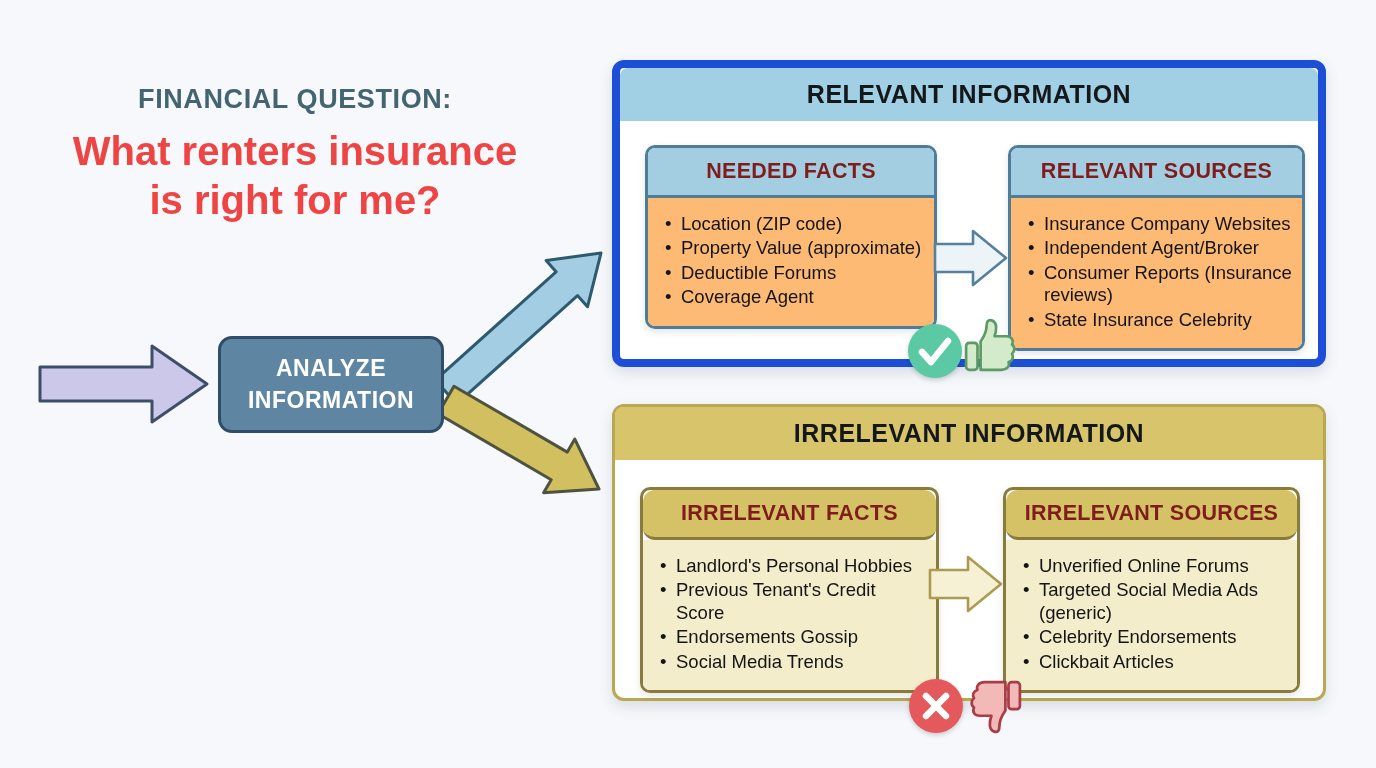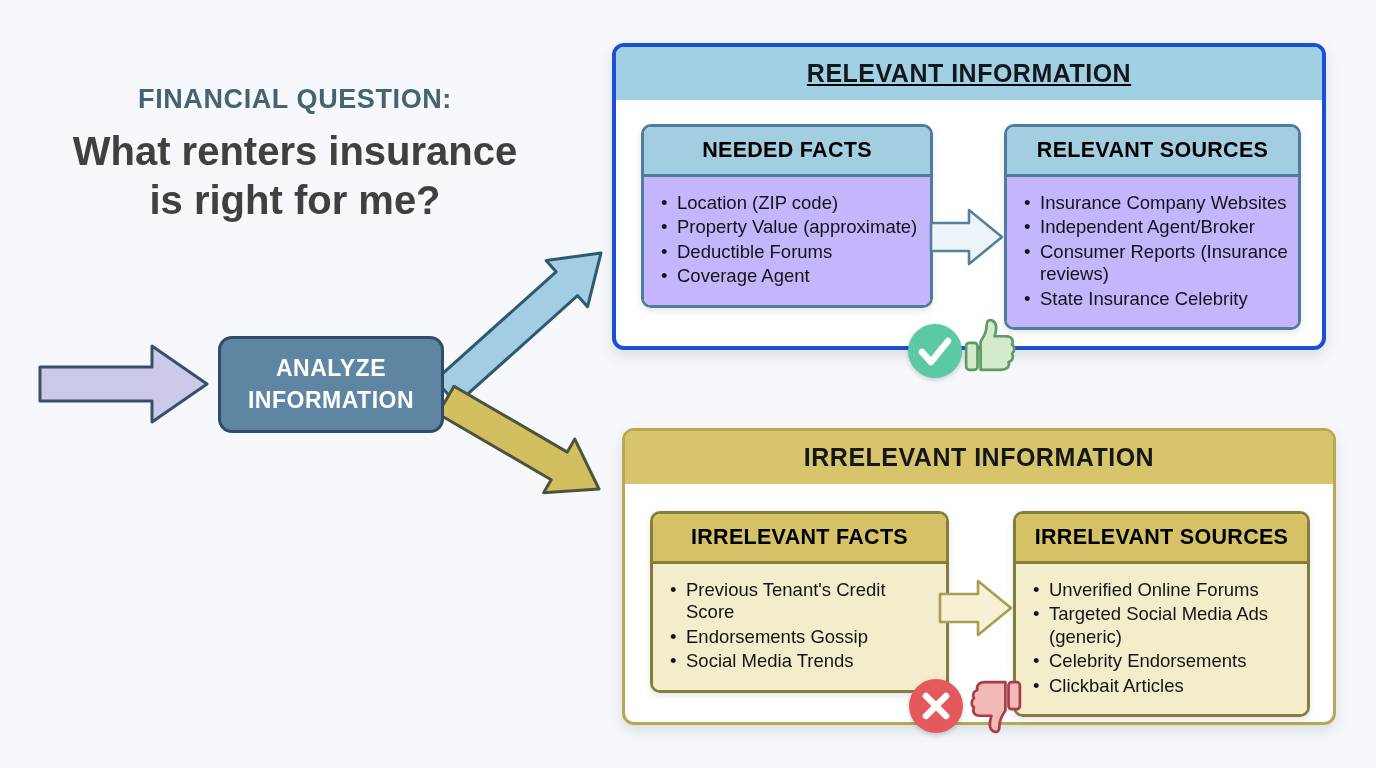--- a/index.html
+++ b/index.html
@@ -2,53 +2,53 @@
 <html><head>
 <meta charset="utf-8">
 <style>
   html,body { margin:0; padding:0; }
   body { background:#f6f8fb; font-family:"Liberation Sans", sans-serif; }
   .stage { position:relative; width:1368px; height:768px; background:#f6f8fb; overflow:hidden; }
 
   
   .question-block { position:absolute; left:55px; top:84px; width:480px; text-align:center; z-index:3; }
   .q-label { font-size:27px; font-weight:bold; color:#44656f; letter-spacing:0.6px; margin-bottom:12px; }
-  .q-text { margin:0; font-size:40px; font-weight:bold; color:#404040; line-height:1.22; }
+  .q-text { margin:0; font-size:40px; font-weight:bold; color:#ef4444; line-height:1.22; }
 
   
   .analyze-box { position:absolute; left:218px; top:336px; width:226px; height:97px; box-sizing:border-box;
     background:#5e86a2; border:3px solid #2f4d68; border-radius:14px;
     display:flex; align-items:center; justify-content:flex-end; text-align:center;
     color:#ffffff; font-weight:bold; font-size:23px; line-height:1.35; letter-spacing:0.5px; z-index:3;
     padding:0 18px; }
 
   
   .flow-arrows { position:absolute; left:0; top:0; z-index:2; pointer-events:none; }
 
   
   .panel { position:absolute; box-sizing:border-box; background:#ffffff; border-radius:12px; z-index:1;
     box-shadow:0 6px 14px rgba(70,90,110,0.16); }
-  .panel.relevant   { left:612px; top:43px;  width:714px; height:307px; border:4px solid #1d4ed8;text-decoration:underline; }
-  .panel.irrelevant { left:612px; top:428px; width:714px; height:297px; border:3px solid #b9a851;margin-left:10px; }
+  .panel.relevant   { left:612px; top:60px;  width:714px; height:307px; border:8px solid #1d4ed8; }
+  .panel.irrelevant { left:612px; top:404px; width:714px; height:297px; border:3px solid #b9a851; }
   .panel-header { height:53px; display:flex; align-items:center; justify-content:center;
     font-size:25px; font-weight:bold; color:#15181a; letter-spacing:0.5px; border-radius:8px 8px 0 0; }
   .panel.relevant   .panel-header { background:#a1cfe4; }
   .panel.irrelevant .panel-header { background:#d7c46b; }
 
   
   .subbox { position:absolute; box-sizing:border-box; border-radius:10px;
     box-shadow:0 3px 7px rgba(60,70,80,0.14); }
   .panel.relevant   .subbox { border:3px solid #4f7d99; }
   .panel.irrelevant .subbox { border:3px solid #887c3c; }
   .subbox-header { height:47px; display:flex; align-items:center; justify-content:center;
-    font-weight:bold; font-size:21.5px; color:#000000; letter-spacing:0.3px; border-radius:7px 7px 0 0; }
+    font-weight:bold; font-size:21.5px; color:#7f1d1d; letter-spacing:0.3px; border-radius:7px 7px 0 0; }
   .panel.relevant   .subbox-header { background:#a3cee1; border-bottom:3px solid #4f7d99; }
-  .panel.irrelevant .subbox-header { background:#d5c266; border-bottom:3px solid #887c3c; }
+  .panel.irrelevant .subbox-header { background:#d5c266; border-bottom:3px solid #887c3c;border-radius:12px; }
   .subbox-body { border-radius:0 0 7px 7px; padding:13px 8px 15px 10px; }
-  .panel.relevant   .subbox-body { background:#c4b5fd; }
+  .panel.relevant   .subbox-body { background:#fdba74; }
   .panel.irrelevant .subbox-body { background:#f3edcb; }
 
   .facts-box   { left:25px;  top:77px; width:292px; }
   .sources-box { left:388px; top:77px; width:297px; }
   .panel.irrelevant .facts-box   { top:80px; width:299px; }
   .panel.irrelevant .sources-box { top:80px; }
 
   ul.blist { list-style:none; margin:0; padding:0; font-size:18.5px; color:#141414; line-height:1.21; }
   ul.blist li { position:relative; padding-left:23px; margin:2px 0; }
   ul.blist li::before { content:"\2022"; position:absolute; left:7px; }
@@ -133,20 +133,21 @@
     </g>
   </svg>
 
   <section class="panel irrelevant">
     <div class="panel-header">IRRELEVANT INFORMATION</div>
 
     <div class="subbox facts-box">
       <div class="subbox-header">IRRELEVANT FACTS</div>
       <div class="subbox-body">
         <ul class="blist">
+            <li>Landlord's Personal Hobbies</li>
             <li>Previous Tenant's Credit Score</li>
             <li>Endorsements Gossip</li>
             <li>Social Media Trends</li>
           </ul>
       </div>
     </div>
 
     <svg class="between-arrow" width="76" height="58" viewBox="0 0 76 58">
       <polygon points="2,15 40,15 40,2 73,29 40,56 40,43 2,43" fill="#f6f0d4" stroke="#ab9c50" stroke-width="2.6" stroke-linejoin="round"></polygon>
     </svg>

